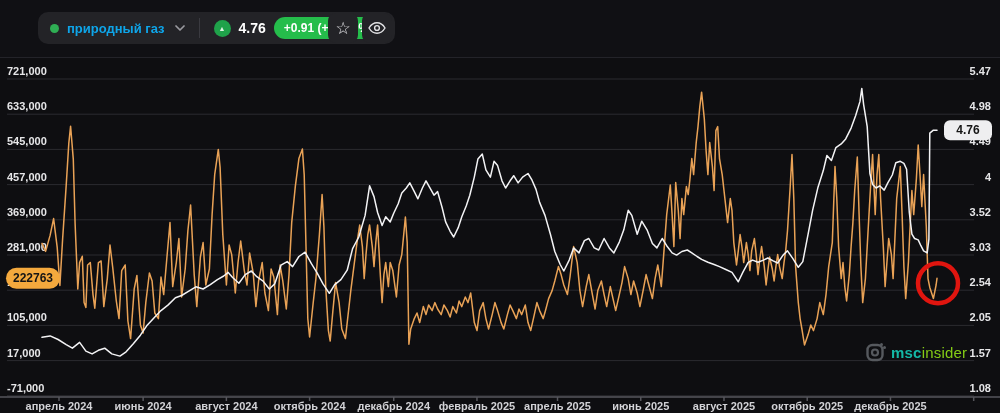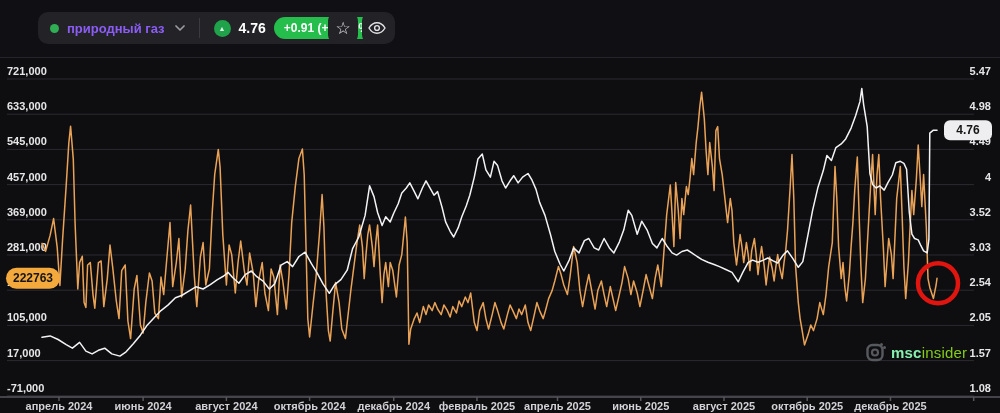--- a/index.html
+++ b/index.html
@@ -7,42 +7,42 @@
     width:1000px;height:413px;position:relative;overflow:hidden;
     background:#0e0e11;font-family:"Liberation Sans",sans-serif;
     -webkit-font-smoothing:antialiased;
   }
   .header{position:absolute;top:0;left:0;width:1000px;height:57px;
     background:#101014;border-bottom:1px solid #232329;z-index:3;}
   .ticker-pill{position:absolute;left:38px;top:12px;height:32px;
     background:#232327;border-radius:10px;display:flex;align-items:center;
     padding:0 12px;box-sizing:border-box;gap:8px;cursor:pointer;}
   .dot{width:9px;height:9px;border-radius:50%;background:#2fae54;flex:0 0 auto;}
-  .tname{color:#8b5cf6;font-size:13px;font-weight:700;white-space:nowrap;}
+  .tname{color:#0ea5e9;font-size:13px;font-weight:700;white-space:nowrap;}
   .chev{display:flex;align-items:center;margin-left:2px;}
   .vdiv{width:1px;height:20px;background:#3a3a40;margin:0 6px;}
   .upcirc{width:17px;height:17px;border-radius:50%;background:#1fa24a;
     display:flex;align-items:center;justify-content:center;
     color:#dff6e6;font-size:7px;line-height:1;flex:0 0 auto;}
   .price{color:#ffffff;font-size:14px;font-weight:700;}
   .chgpill{background:#25bd4b;color:#ffffff;font-size:12px;font-weight:700;
     border-radius:12px;padding:4px 10px;white-space:nowrap;}
   .sqbtn{position:absolute;top:13px;width:30px;height:30px;background:#232327;
     border:none;border-radius:8px;color:#e3e3e6;display:flex;align-items:center;
     justify-content:center;cursor:pointer;padding:0;}
   .sqbtn.star{left:328px;font-size:17px;line-height:1;}
   .sqbtn.eye{left:362px;}
   .chart-wrap{position:absolute;left:0;top:0;width:1000px;height:413px;z-index:1;}
   svg text{user-select:none;}
   .axlbl{font:700 11px "Liberation Sans",sans-serif;fill:#e6e6e8;}
   .xlbl{font:700 11px "Liberation Sans",sans-serif;fill:#d2d2d6;}
   .badge-txt{font:700 12px "Liberation Sans",sans-serif;fill:#151515;}
   .wm{position:absolute;left:866px;top:342px;display:flex;align-items:center;
     gap:5px;z-index:2;}
-  .wm-bold{font-size:15px;font-weight:700;color:#86efac;letter-spacing:.2px;}
+  .wm-bold{font-size:15px;font-weight:700;color:#14b8a6;letter-spacing:.2px;}
   .wm-light{font-size:15px;font-weight:400;color:#84cc16;letter-spacing:.2px;}
 </style>
 </head>
 <body>
 
 <div class="chart-wrap">
   <div class="wm">
     <svg width="20" height="20" viewBox="0 0 20 20">
       <rect x="1.5" y="3" width="15" height="15" rx="5" fill="none" stroke="#56595e" stroke-width="2.4"></rect>
       <circle cx="9" cy="10.5" r="3" fill="none" stroke="#56595e" stroke-width="2.2"></circle>

